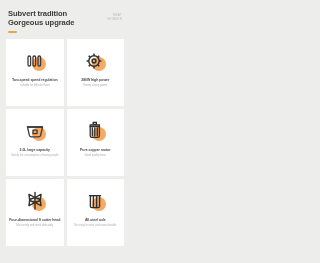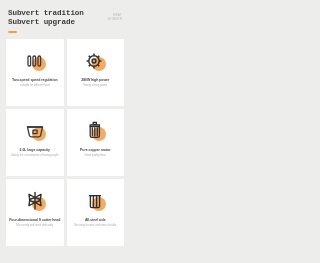--- a/index.html
+++ b/index.html
@@ -11,21 +11,21 @@
   }
   .page{position:relative;width:130px;height:263px;box-sizing:border-box;}
 
   
   .header{
     padding:9px 8px 0 8px;
     display:flex;
     justify-content:space-between;
     align-items:flex-start;
   }
-  .head-left{display:block;font-family:Liberation Mono, monospace;}
+  .head-left{display:block;}
   .title-line{
     font-size:7.6px;
     font-weight:bold;
     color:#3b3b3b;
     line-height:9.4px;
     letter-spacing:-0.1px;
     white-space:nowrap;
   }
   .accent-bar{
     width:9px;height:1.6px;
@@ -103,21 +103,21 @@
   }
 </style>
 </head>
 <body>
 
 <div class="page">
 
   <div class="header">
     <div class="head-left">
       <div class="title-line">Subvert tradition</div>
-      <div class="title-line">Subvert upgrade</div>
+      <div class="title-line">Gorgeous upgrade</div>
       <div class="accent-bar"></div>
     </div>
     <div class="head-right">
       <div class="hr-line">MEAT</div>
       <div class="hr-line">GRINDER</div>
     </div>
   </div>
 
   <div class="grid">
 

